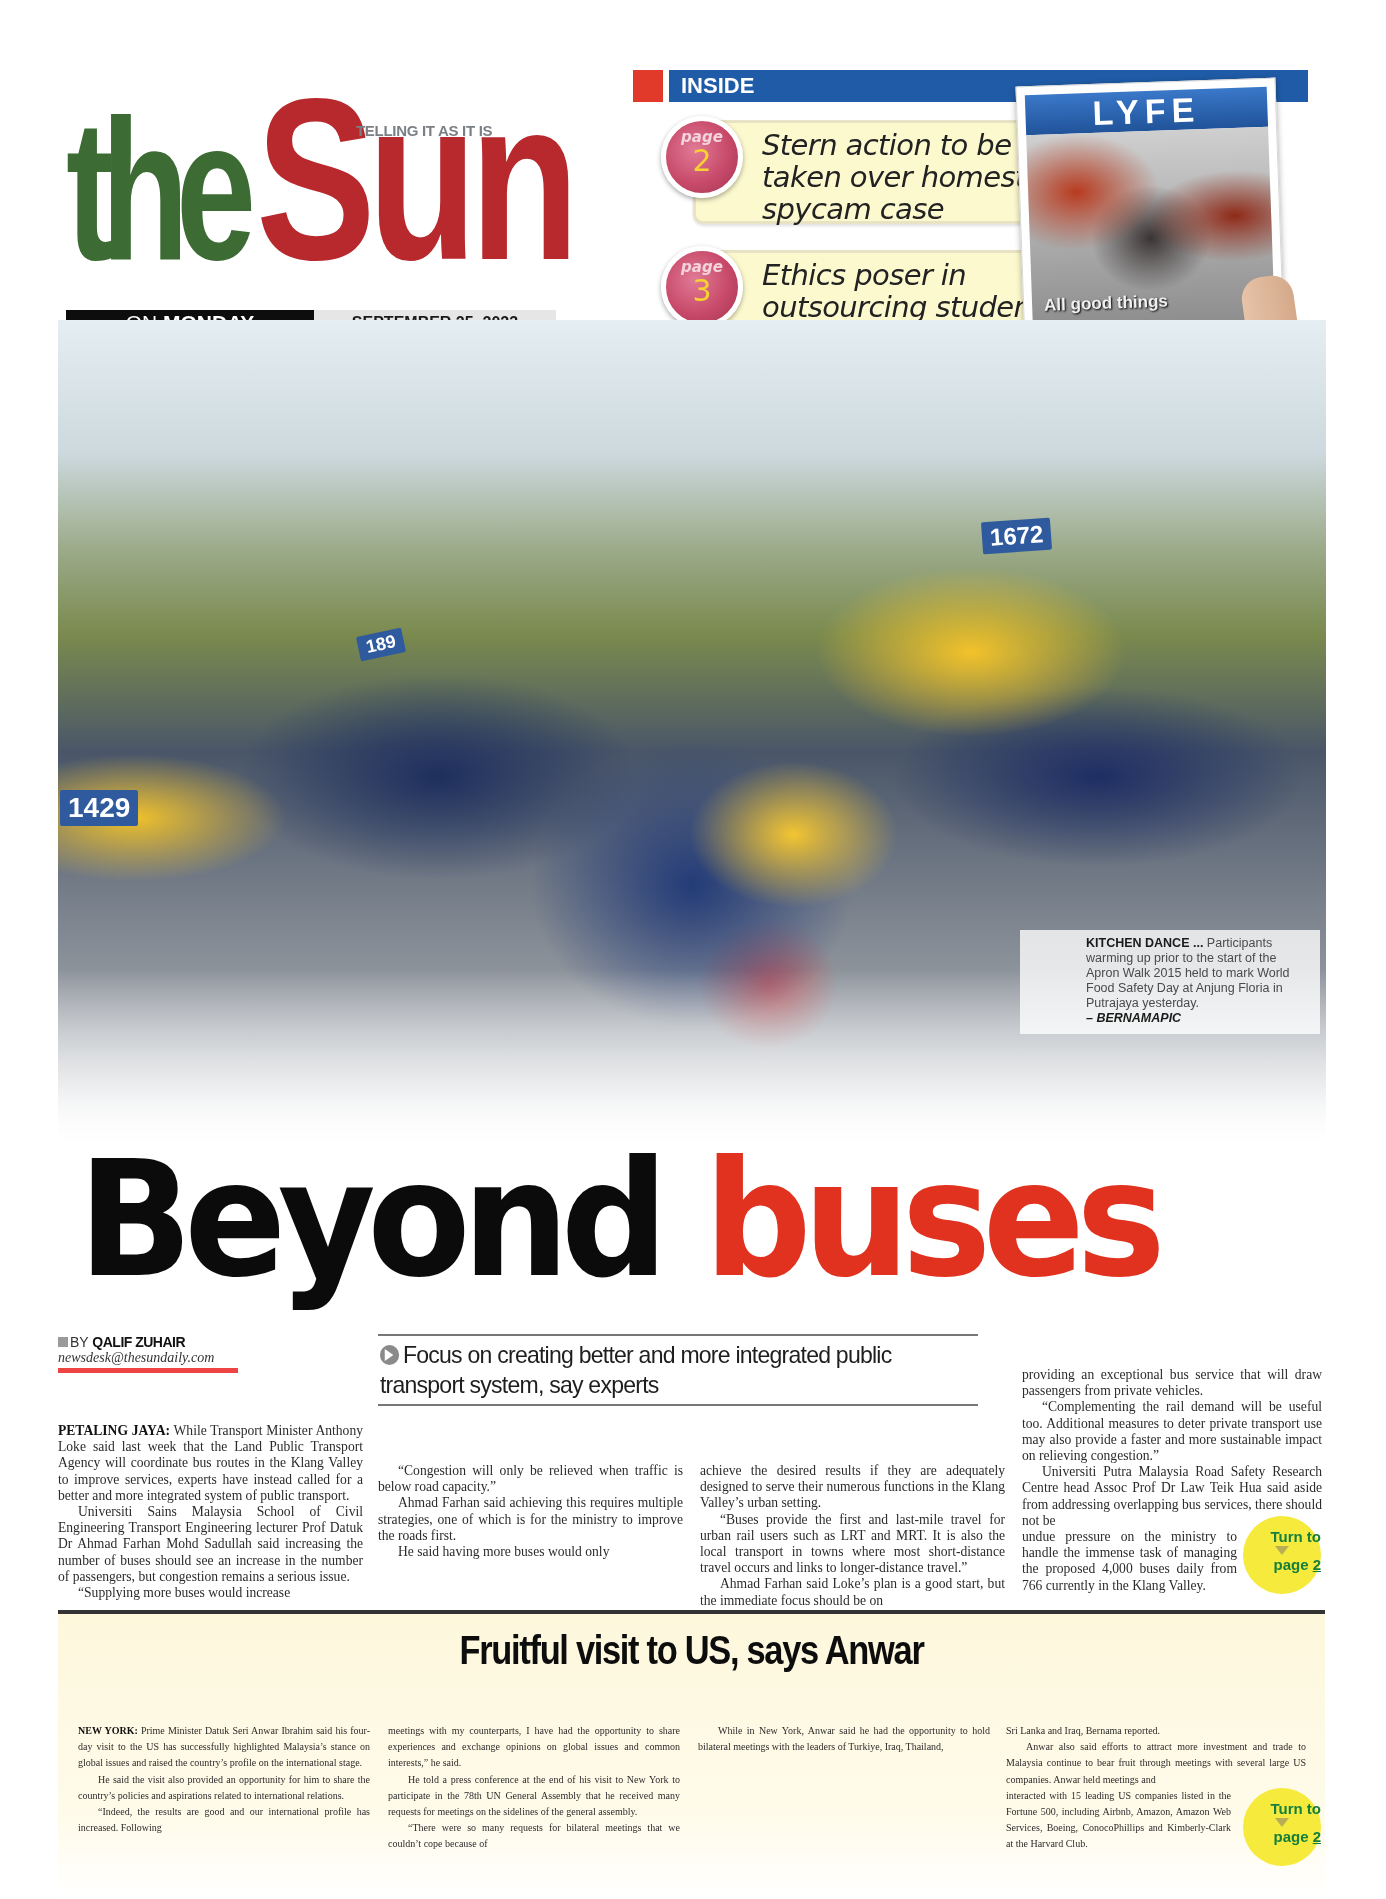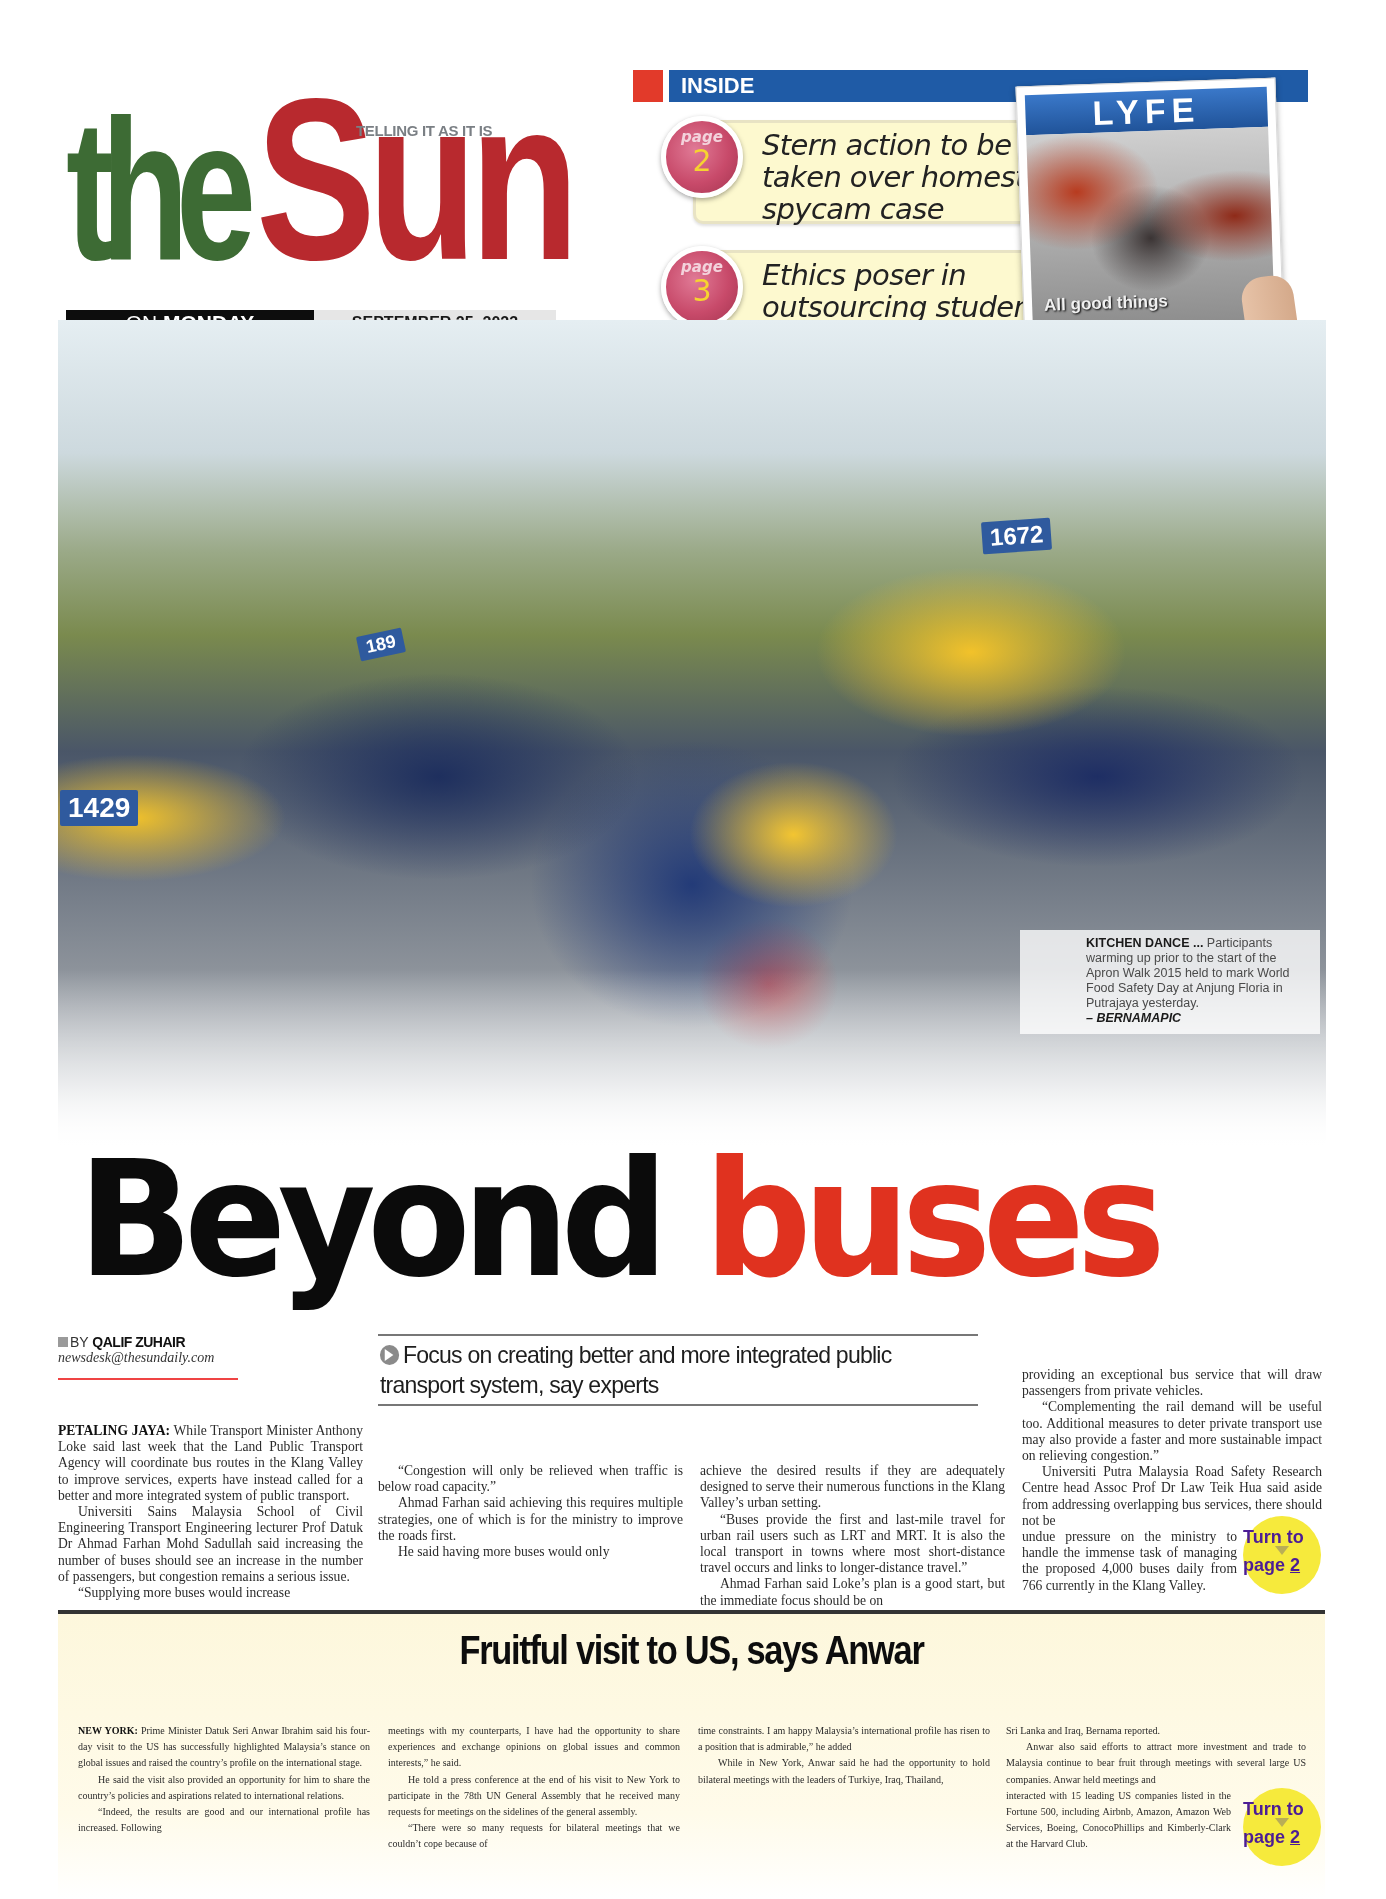--- a/index.html
+++ b/index.html
@@ -88,21 +88,21 @@
   .caption .cap-credit { display: block; font-style: italic; font-weight: 700; color: #1a1a1a; }
 
   
   .headline { position: absolute; left: 78px; top: 1140px; font-family: "DejaVu Sans", sans-serif; font-weight: 700;
               font-size: 160px; letter-spacing: -9px; line-height: 1; transform: scaleX(0.94); transform-origin: left top; white-space: nowrap; }
   .headline .h1 { color: #0b0b0b; }
   .headline .h2 { color: #e0321f; }
 
   
   .byline { position: absolute; left: 58px; top: 1334px; width: 180px; font-family: "Liberation Sans", sans-serif;
-            font-size: 14px; color: #333333; border-bottom: 2px solid #ef4444; padding-bottom: 12px; }
+            font-size: 14px; color: #333333; border-bottom: 5px solid #ef4444; padding-bottom: 2px; }
   .byline .sq { display: inline-block; width: 10px; height: 10px; background: #9a9a9a; margin-right: 2px; }
   .byline .name { font-weight: 700; color: #111111; letter-spacing: -0.5px; }
   .byline .email { display: block; font-family: "Liberation Serif", serif; font-style: italic; font-size: 14px; }
 
   .standfirst { position: absolute; left: 378px; top: 1334px; width: 625px; border-top: 2px solid #777777;
                 border-bottom: 2px solid #777777; padding: 4px 0 4px 2px; font-family: "Liberation Sans", sans-serif;
                 font-size: 24px; line-height: 30px; color: #1e1e1e; letter-spacing: -0.8px; transform: scaleX(0.96); transform-origin: left top; }
   .standfirst .chev { display: inline-block; width: 20px; height: 20px; background: #8a8a8a; border-radius: 50%; position: relative; top: 2px; margin-right: 4px; }
   .standfirst .chev::after { content: ""; position: absolute; left: 5px; top: 4px; border-left: 9px solid #ffffff; border-top: 6px solid transparent; border-bottom: 6px solid transparent; }
 
@@ -111,21 +111,21 @@
   .col p { text-indent: 20px; }
   .col p.lead { text-indent: 0; }
   .col .dateline { font-weight: 700; color: #111111; }
   .m1 { left: 58px; top: 1390px; width: 305px; }
   .m2 { left: 378px; top: 1430px; width: 305px; }
   .m3 { left: 700px; top: 1430px; width: 305px; }
   .m4 { left: 1022px; top: 1334px; width: 300px; }
   .m4 .narrow { width: 215px; }
 
   .turn { position: absolute; width: 78px; height: 78px; border-radius: 50%; background: #f6ea3c;
-          font-family: "Liberation Sans", sans-serif; font-weight: 700; font-size: 18px; color: #4c1d95; text-align: left; }
+          font-family: "Liberation Sans", sans-serif; font-weight: 700; font-size: 15px; color: #15803d; text-align: right; }
   .turn .t { display: block; margin-top: 14px; line-height: 14px; }
   .turn .arrow { display: block; width: 0; height: 0; margin: 2px auto; border-left: 7px solid transparent; border-right: 7px solid transparent; border-top: 9px solid #b9ae57; }
   .turn .p { display: block; line-height: 16px; }
   .turn .p u { text-decoration: underline; }
   .turn-1 { left: 1243px; top: 1516px; }
   .turn-2 { left: 1243px; top: 1788px; }
 
   
   .divider { position: absolute; left: 58px; top: 1610px; width: 1267px; height: 4px; background: #333333; }
   .story2 { position: absolute; left: 58px; top: 1614px; width: 1267px; height: 285px;
@@ -266,21 +266,20 @@
     <p>“Indeed, the results are good and our international profile has increased. Following</p>
   </div>
 
   <div class="col a2">
     <p class="lead">meetings with my counterparts, I have had the opportunity to share experiences and exchange opinions on global issues and common interests,” he said.</p>
     <p>He told a press conference at the end of his visit to New York to participate in the 78th UN General Assembly that he received many requests for meetings on the sidelines of the general assembly.</p>
     <p>“There were so many requests for bilateral meetings that we couldn’t cope because of</p>
   </div>
 
   <div class="col a3">
-    <p class="lead">time constraints. I am happy Malaysia’s international profile has risen to a position that is admirable,” he added</p>
     <p>While in New York, Anwar said he had the opportunity to hold bilateral meetings with the leaders of Turkiye, Iraq, Thailand,</p>
   </div>
 
   <div class="col a4">
     <p class="lead">Sri Lanka and Iraq, Bernama reported.</p>
     <p>Anwar also said efforts to attract more investment and trade to Malaysia continue to bear fruit through meetings with several large US companies. Anwar held meetings and</p>
     <p class="lead narrow">interacted with 15 leading US companies listed in the Fortune 500, including Airbnb, Amazon, Amazon Web Services, Boeing, ConocoPhillips and Kimberly-Clark at the Harvard Club.</p>
   </div>
 </div>
 

